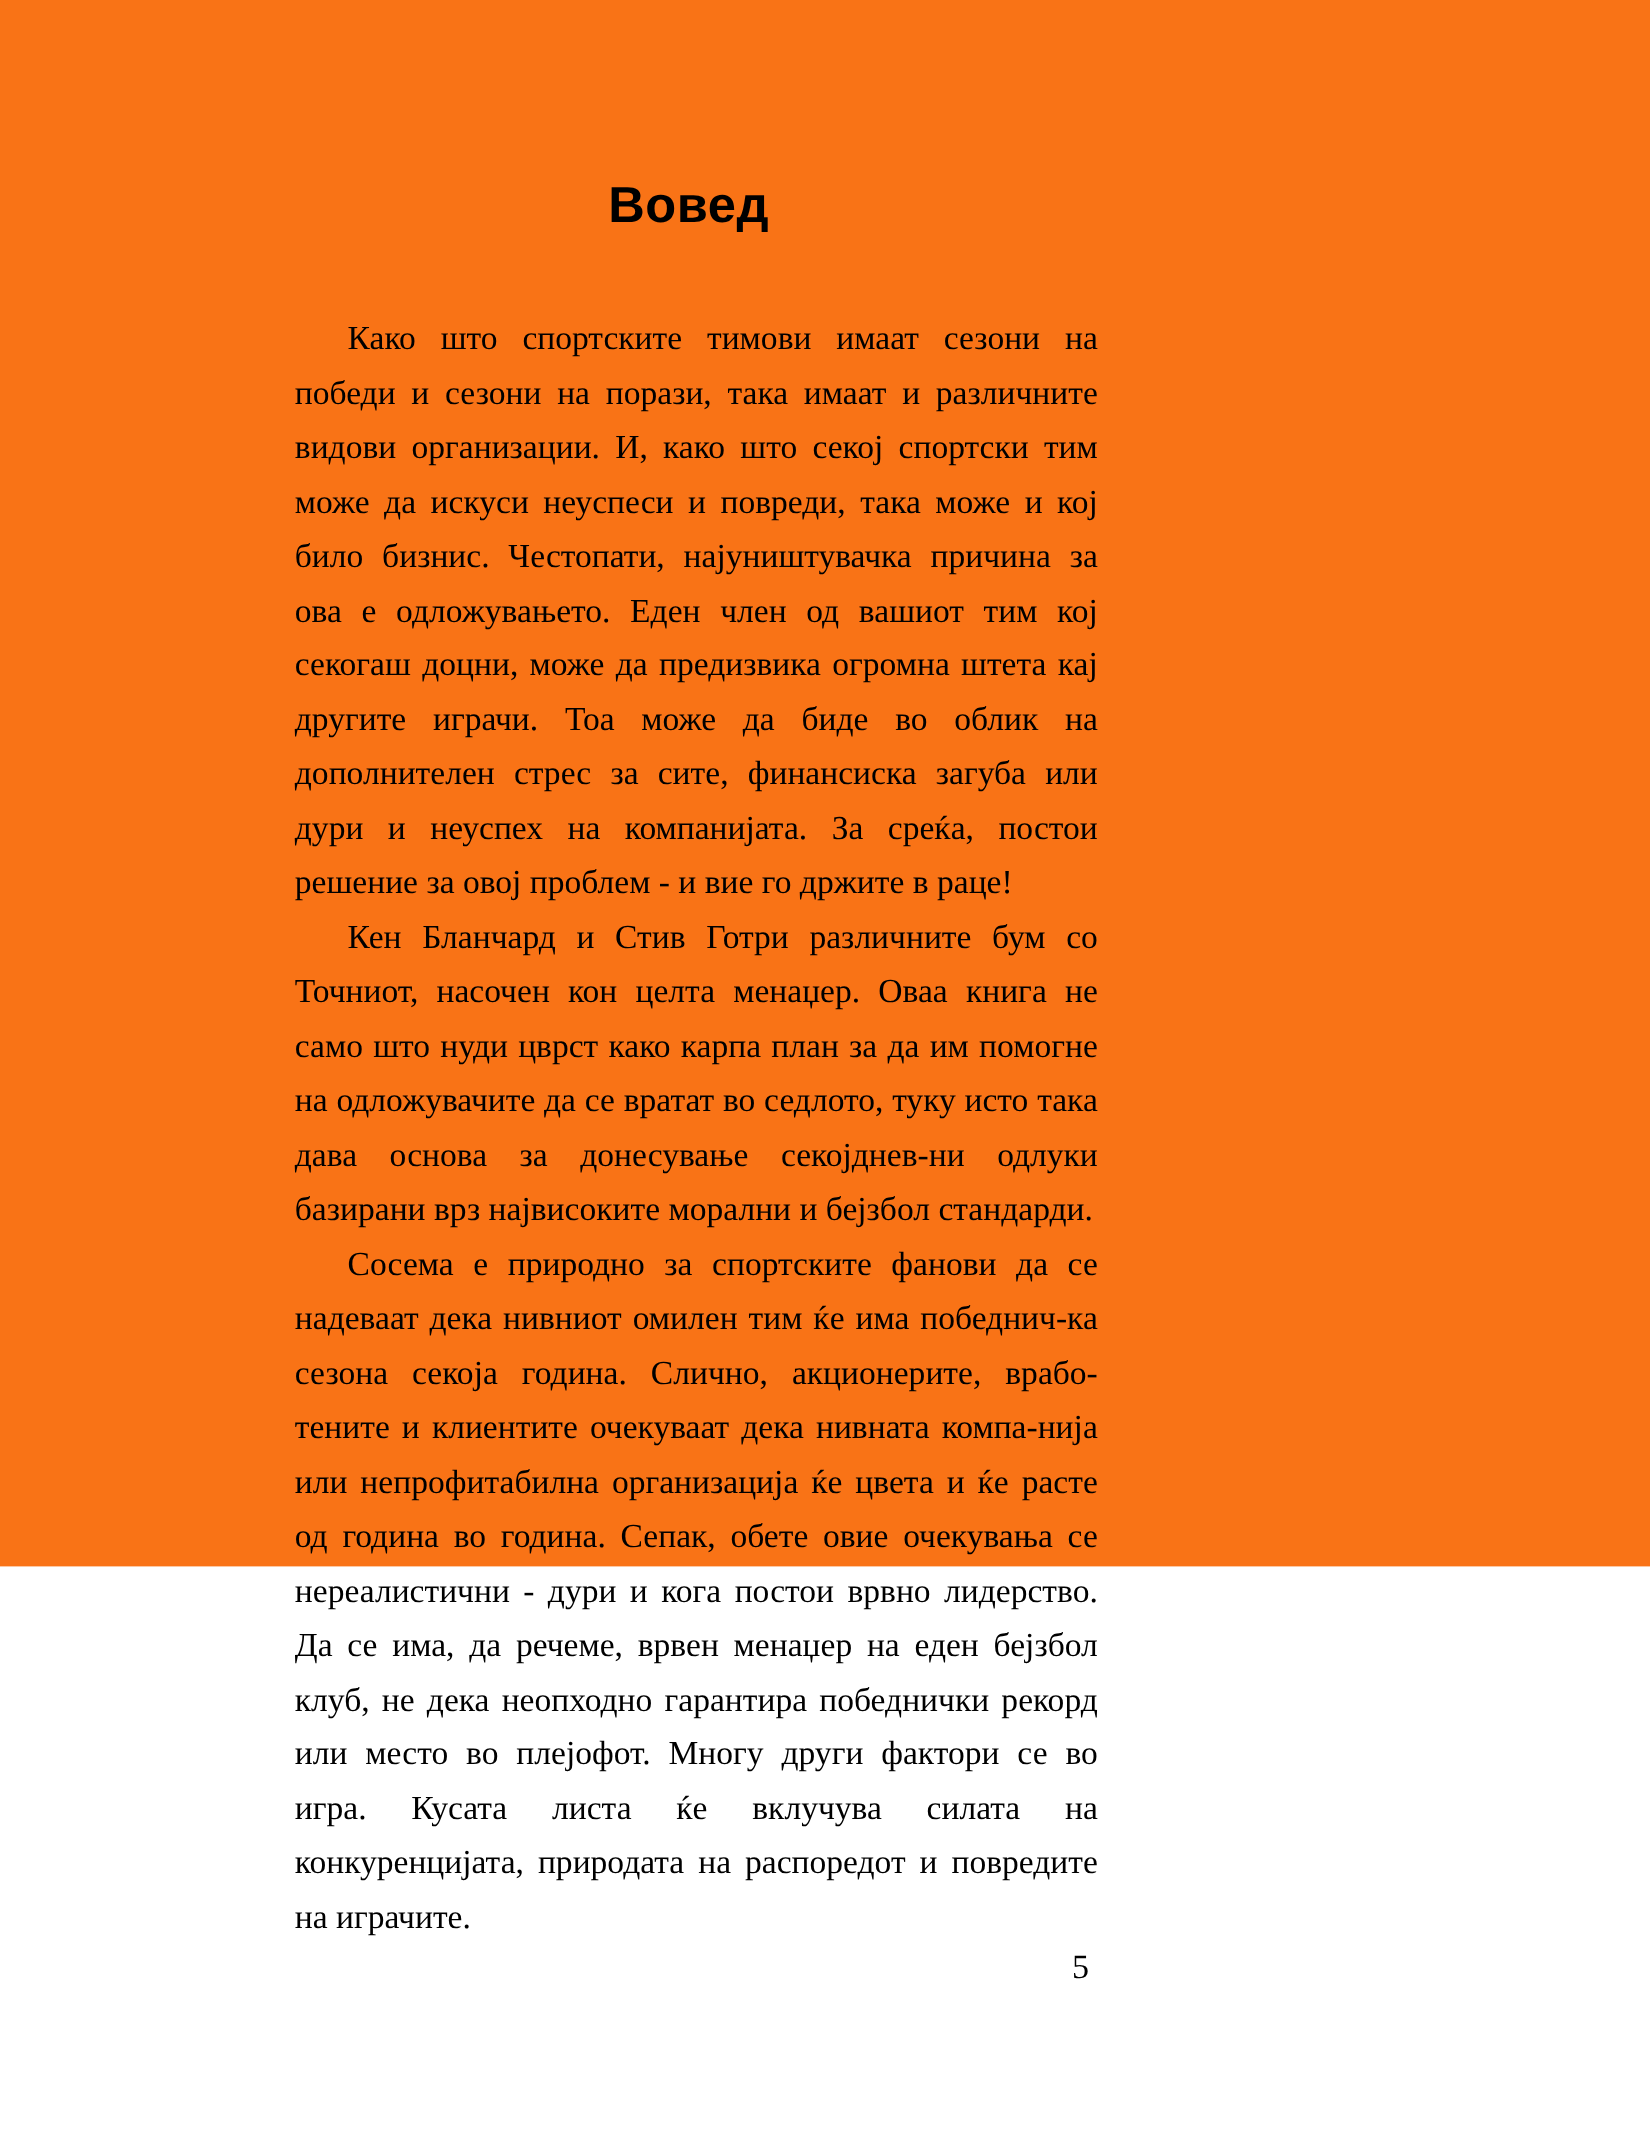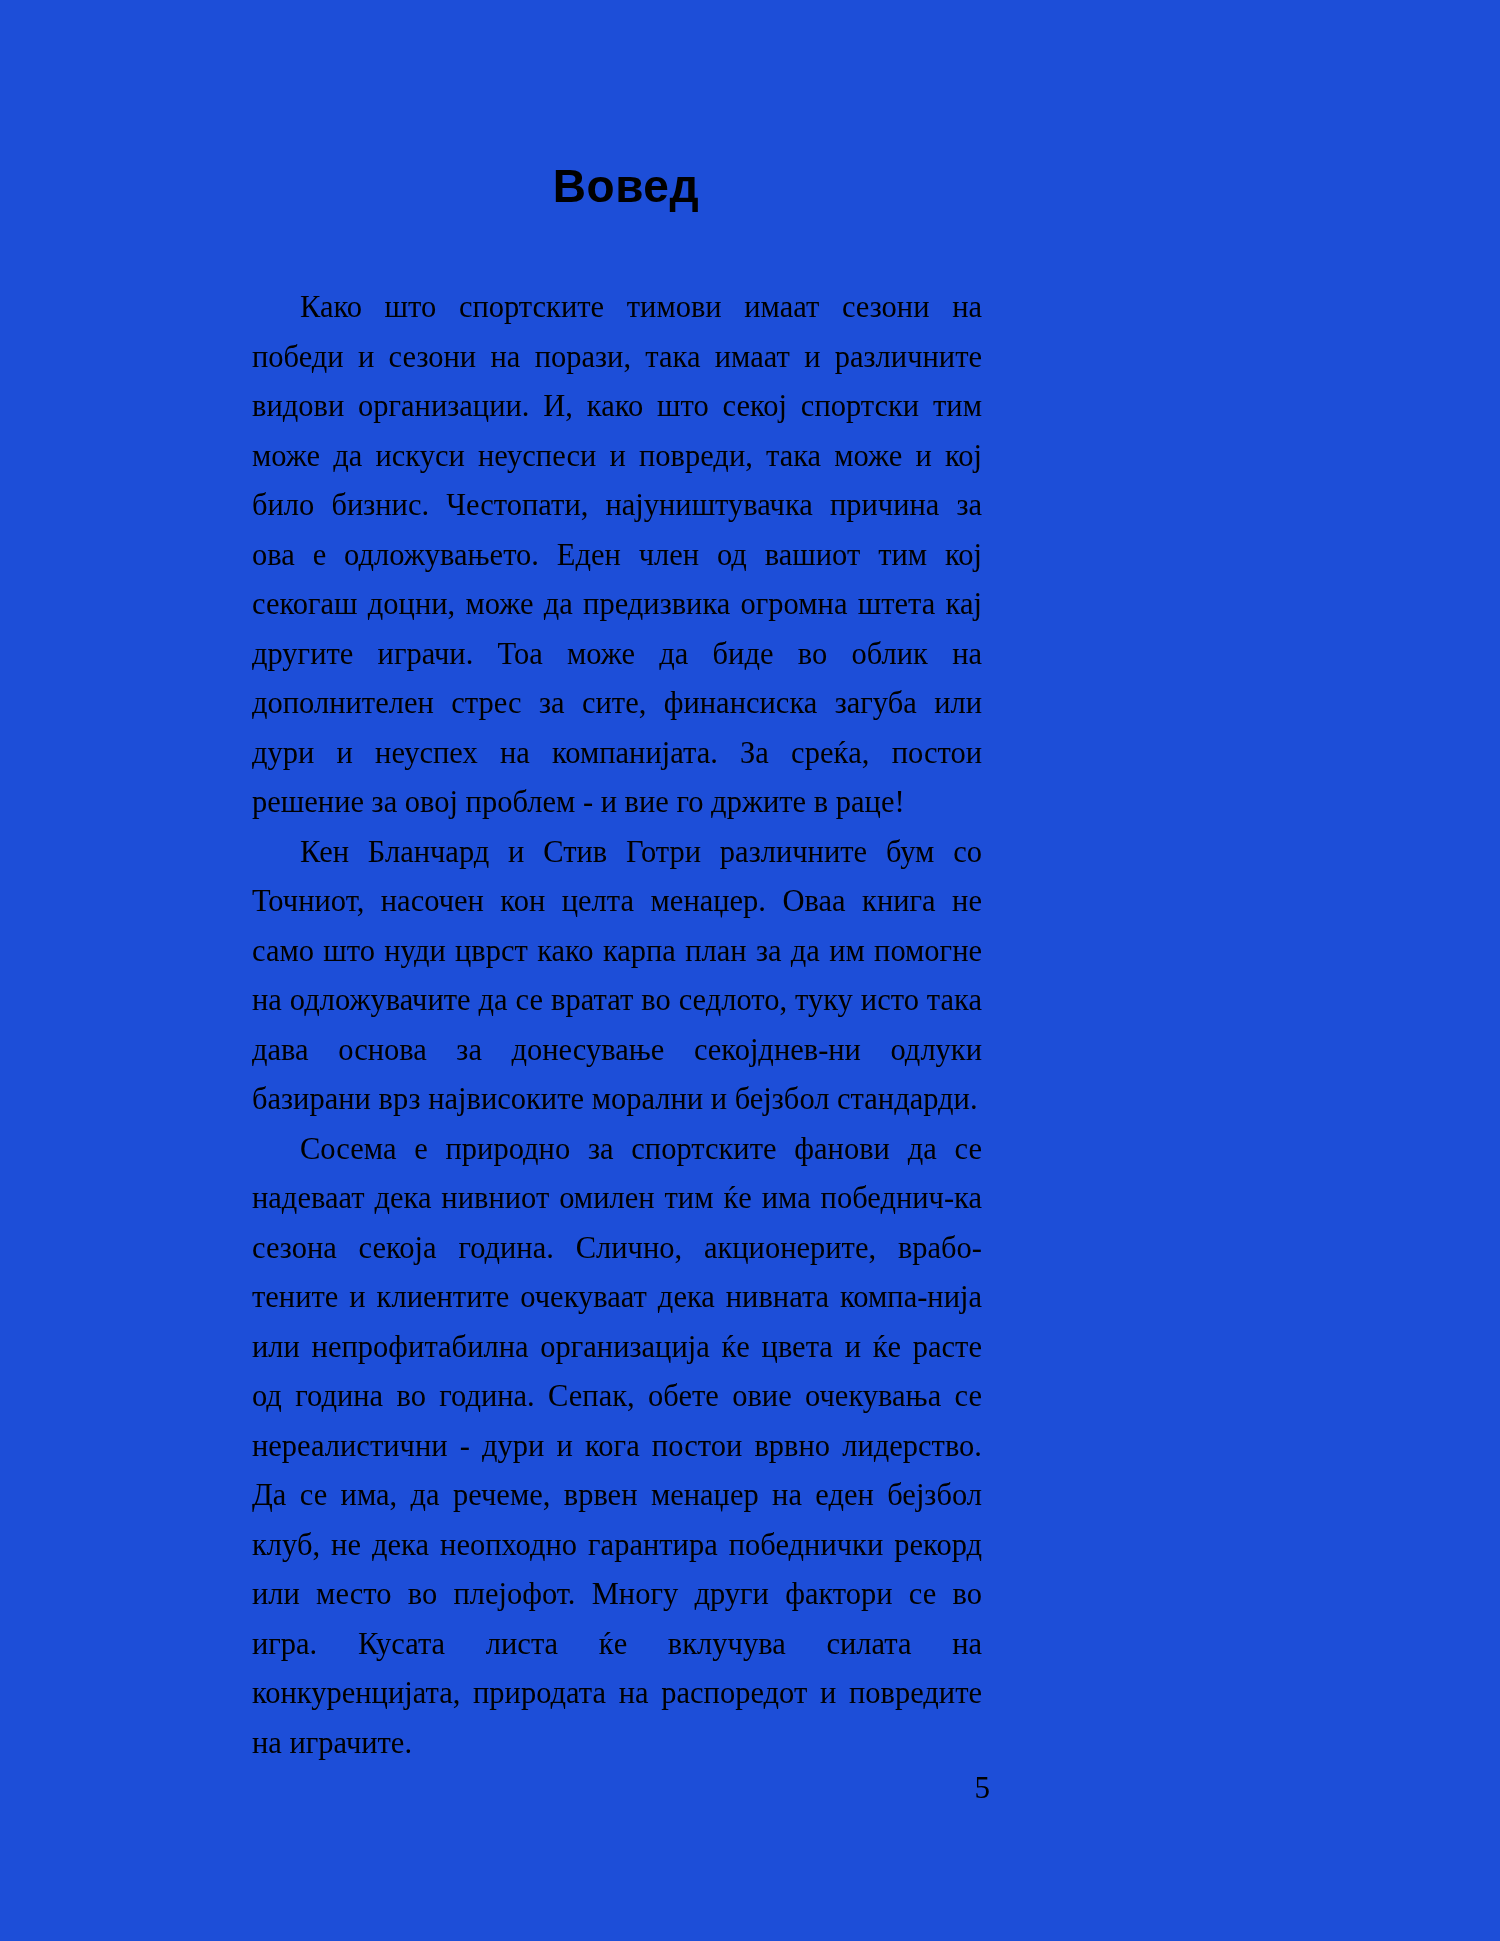--- a/index.html
+++ b/index.html
@@ -14,43 +14,43 @@
     font-family: "Liberation Serif", "DejaVu Serif", serif;
     color: #000000;
     overflow: hidden;
   }
 
   .page {
     position: absolute;
     left: 0;
     top: 0;
     width: 1500px;
-    height: 1941px;
-    background: #1d4ed8;
+    height: 1424px;
+    background: #f97316;
   }
 
   
   .chapter-heading {
     position: absolute;
     left: 262px;
     top: 130px;
     width: 728px;
     text-align: center;
     font-family: "Liberation Sans", "DejaVu Sans", sans-serif;
     font-weight: bold;
     font-size: 46px;
     line-height: 1.1;
     letter-spacing: 0.5px;
     color: #000000;
   }
 
   
   .body-block {
     position: absolute;
-    left: 252px;
+    left: 268px;
     top: 283px;
     width: 730px;
   }
 
   .para {
     margin: 0;
     text-align: justify;
     text-justify: inter-word;
     font-size: 30.5px;
     line-height: 49.5px;

